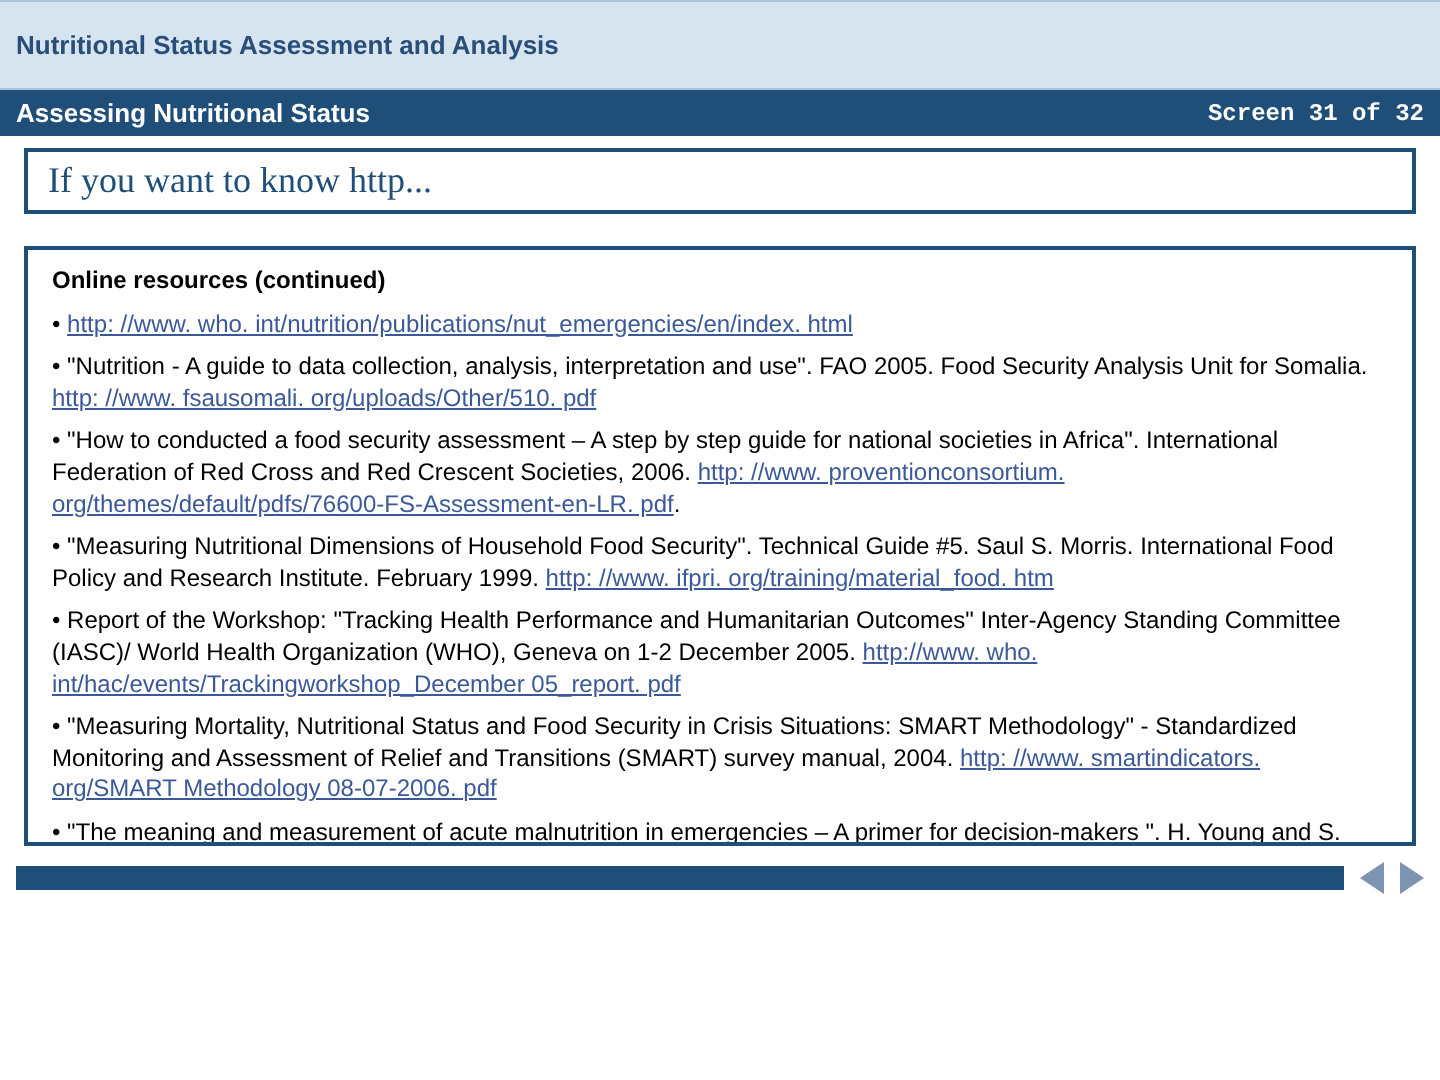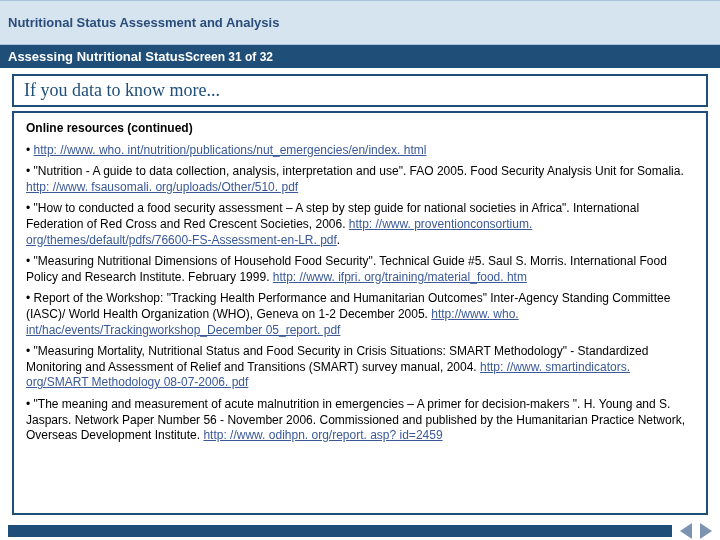--- a/index.html
+++ b/index.html
@@ -19,47 +19,48 @@
   font-size: 13px;
   padding: 14px 8px;
   border-top: 1px solid #aac4de;
   border-bottom: 1px solid #aac4de;
 }
 .header-sub {
   background: #1f4e79;
   color: #fff;
   padding: 4px 8px;
   display: flex;
-  justify-content: flex-start;
+  justify-content: space-between;
   align-items: center;
 }
 .header-sub .title {
   font-weight: bold;
   font-size: 13px;
 }
 .header-sub .screen {
   font-weight: bold;
   font-size: 12px;
+  font-family: Liberation Mono, monospace;
 }
 .section-title-box {
   border: 2px solid #1f4e79;
   margin: 6px 12px 4px 12px;
   padding: 4px 10px;
   color: #1f4e79;
   font-size: 18px;
   font-family: Georgia, 'Times New Roman', serif;
   background: #fff;
 }
 .content-box {
   border: 2px solid #1f4e79;
-  margin: 4px 12px 8px 12px;
+  margin: 16px 12px 8px 12px;
   padding: 8px 12px;
   font-size: 12px;
   line-height: 1.3;
-  height: 404px;
+  height: 300px;
   overflow: hidden;
 }
 .content-box .heading {
   font-weight: bold;
   margin-bottom: 6px;
 }
 .content-box .item {
   margin-bottom: 6px;
 }
 .content-box a {
@@ -95,21 +96,21 @@
 <div class="header-top">
   <span>Nutritional Status Assessment and Analysis</span>
 </div>
 
 <div class="header-sub">
   <span class="title">Assessing Nutritional Status</span>
   <span class="screen">Screen 31 of 32</span>
 </div>
 
 <div class="section-title-box">
-  <span>If you data to know more...</span>
+  <span>If you want to know http...</span>
 </div>
 
 <div class="content-box">
   <div class="heading">Online resources (continued)</div>
 
   <div class="item">
     <span>• </span><a href="#">http: //www. who. int/nutrition/publications/nut_emergencies/en/index. html</a><span></span>
   </div>
 
   <div class="item">

